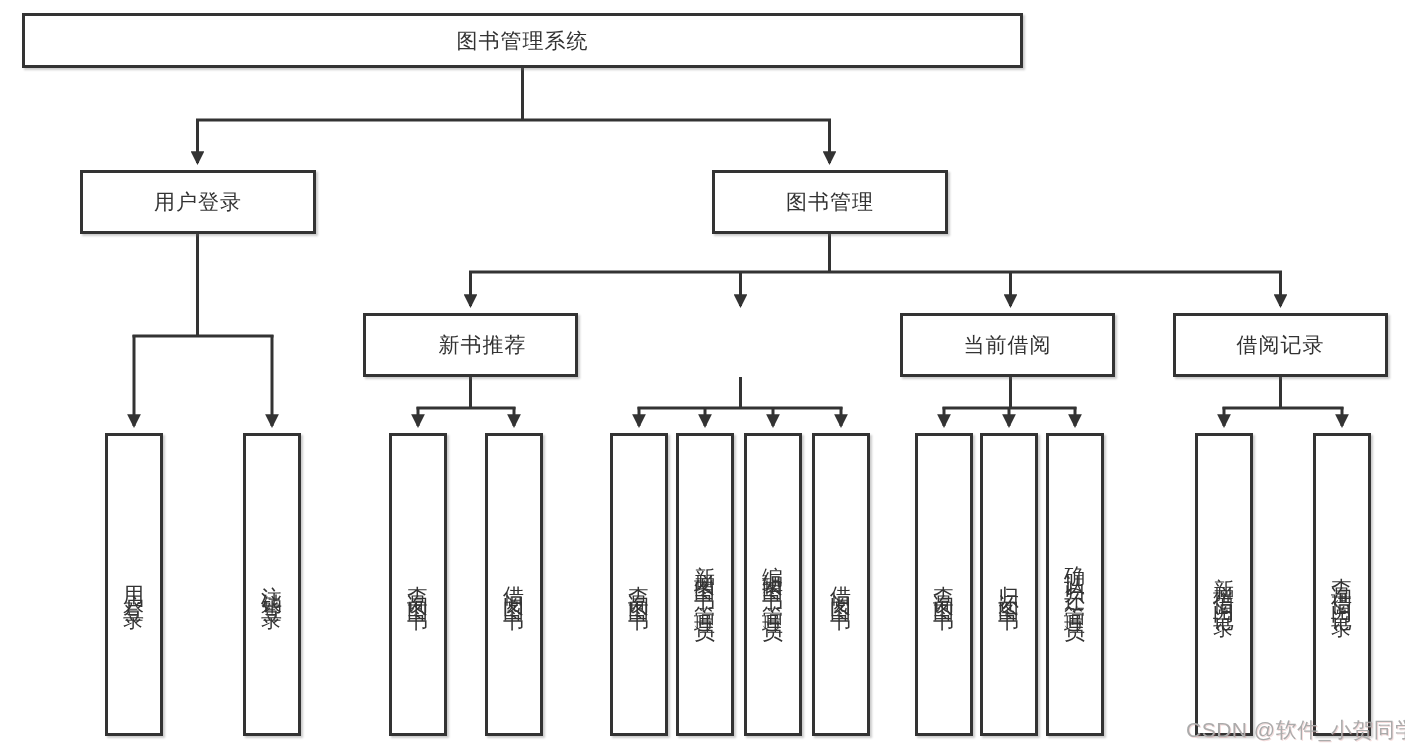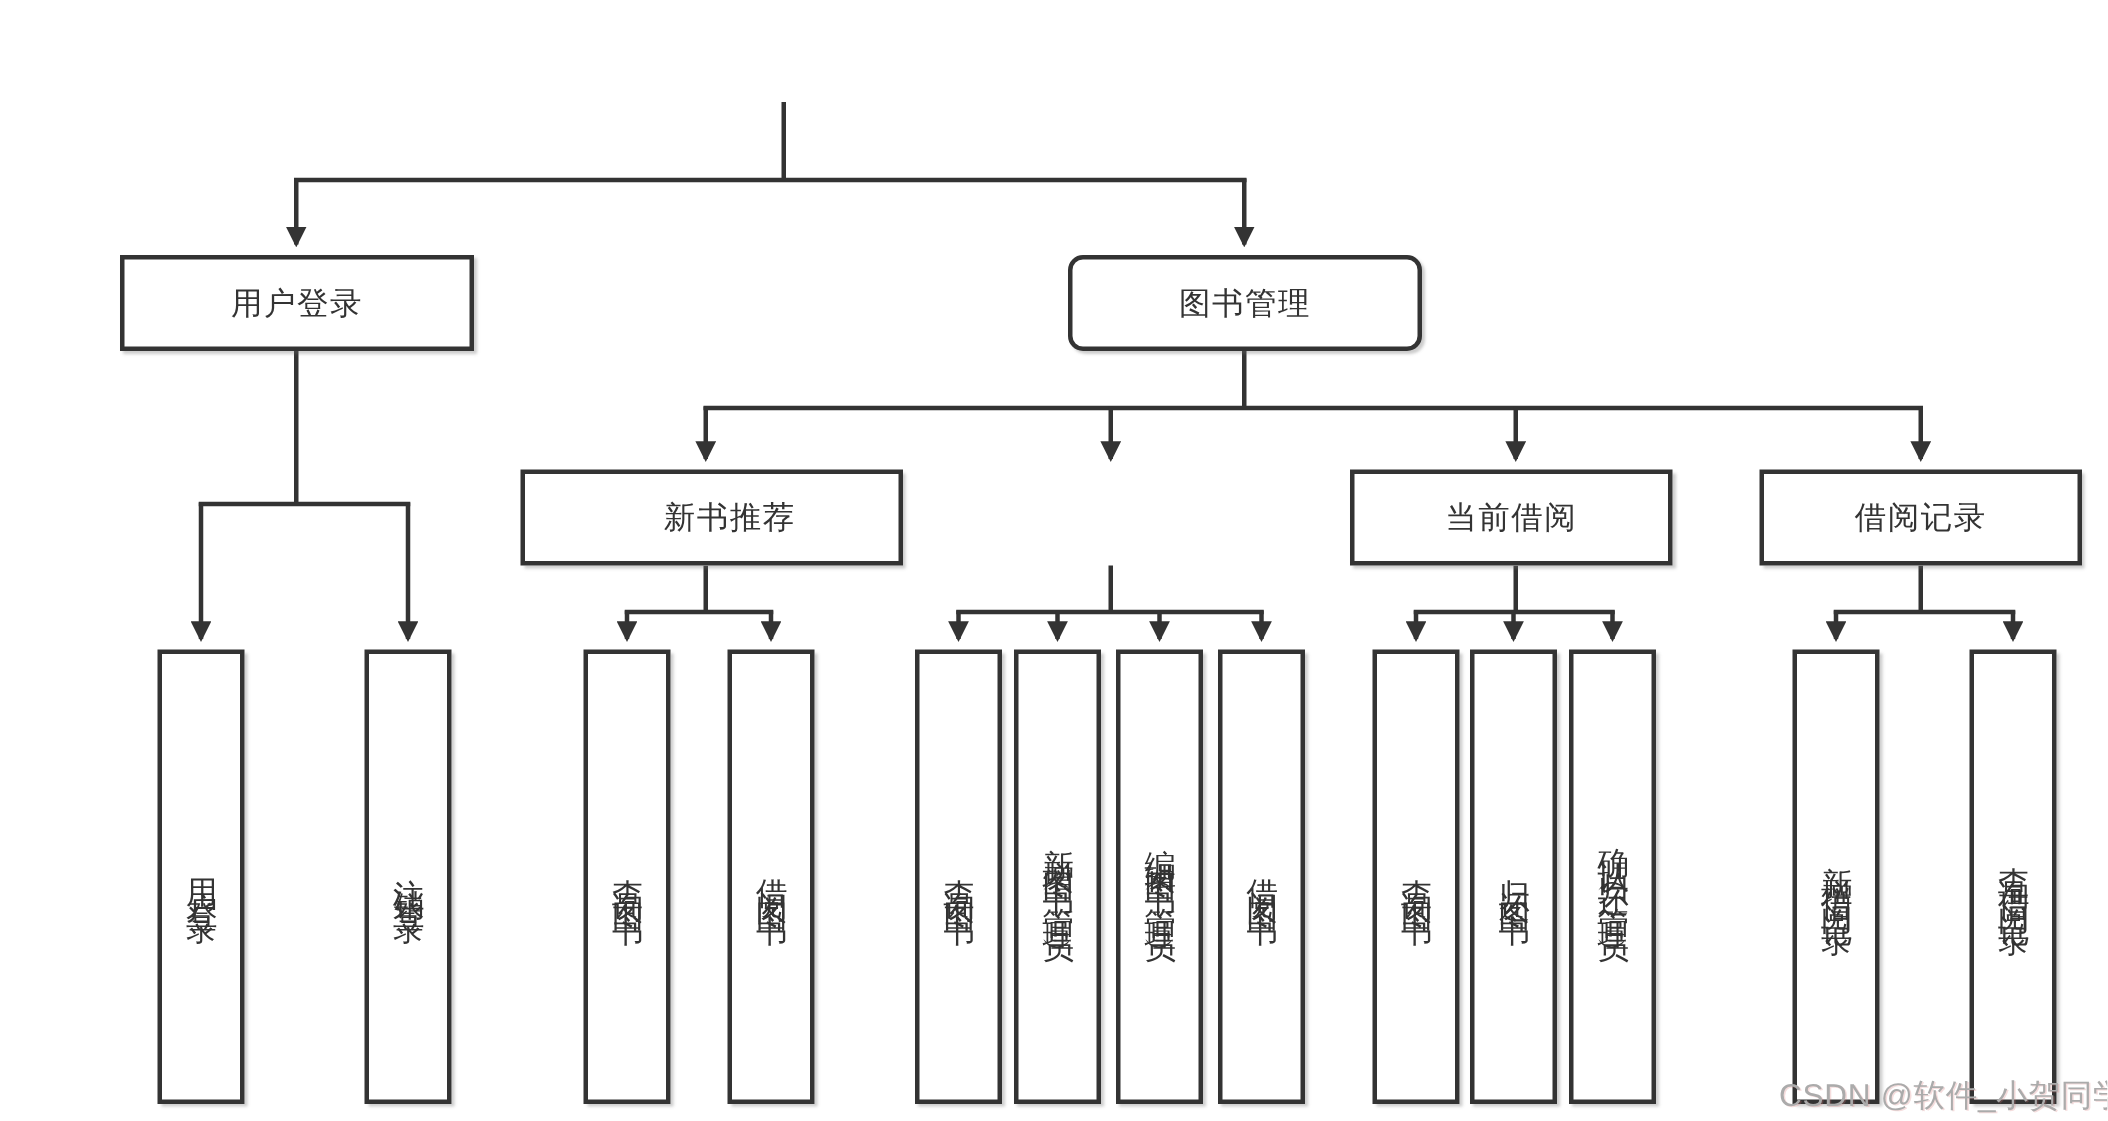--- a/index.html
+++ b/index.html
@@ -101,29 +101,32 @@
       <line x1="1009" y1="407" x2="1009" y2="426" marker-end="url(#arw)"></line>
       <line x1="1075" y1="407" x2="1075" y2="426" marker-end="url(#arw)"></line>
     </g>
     <g stroke="#333333" stroke-width="3" fill="none">
       <path d="M1280.5,377 V408 M1222.5,408 H1343.5"></path>
       <line x1="1224" y1="407" x2="1224" y2="426" marker-end="url(#arw)"></line>
       <line x1="1342" y1="407" x2="1342" y2="426" marker-end="url(#arw)"></line>
     </g>
   </svg>
 
+  <div class="node" style="left:22px; top:13px; width:1001px; height:55px;">
+    <span>图书管理系统</span>
+  </div>
 
   <div class="node" style="left:80px; top:170px; width:236px; height:64px;">
     <span>用户登录</span>
   </div>
-  <div class="node" style="left:712px; top:170px; width:236px; height:64px;border-radius:10px;">
+  <div class="node" style="left:712px; top:170px; width:236px; height:64px;">
     <span>图书管理</span>
   </div>
 
-  <div class="node" style="left:347px; top:313px; width:255px; height:64px;padding-left:24px;">
+  <div class="node" style="left:363px; top:313px; width:215px; height:64px;padding-left:24px;">
     <span>新书推荐</span>
   </div>
   <div class="node" style="left:900px; top:313px; width:215px; height:64px;">
     <span>当前借阅</span>
   </div>
   <div class="node" style="left:1173px; top:313px; width:215px; height:64px;">
     <span>借阅记录</span>
   </div>
 
   <div class="node leaf" style="left:105px; top:433px; width:58px; height:303px;">

